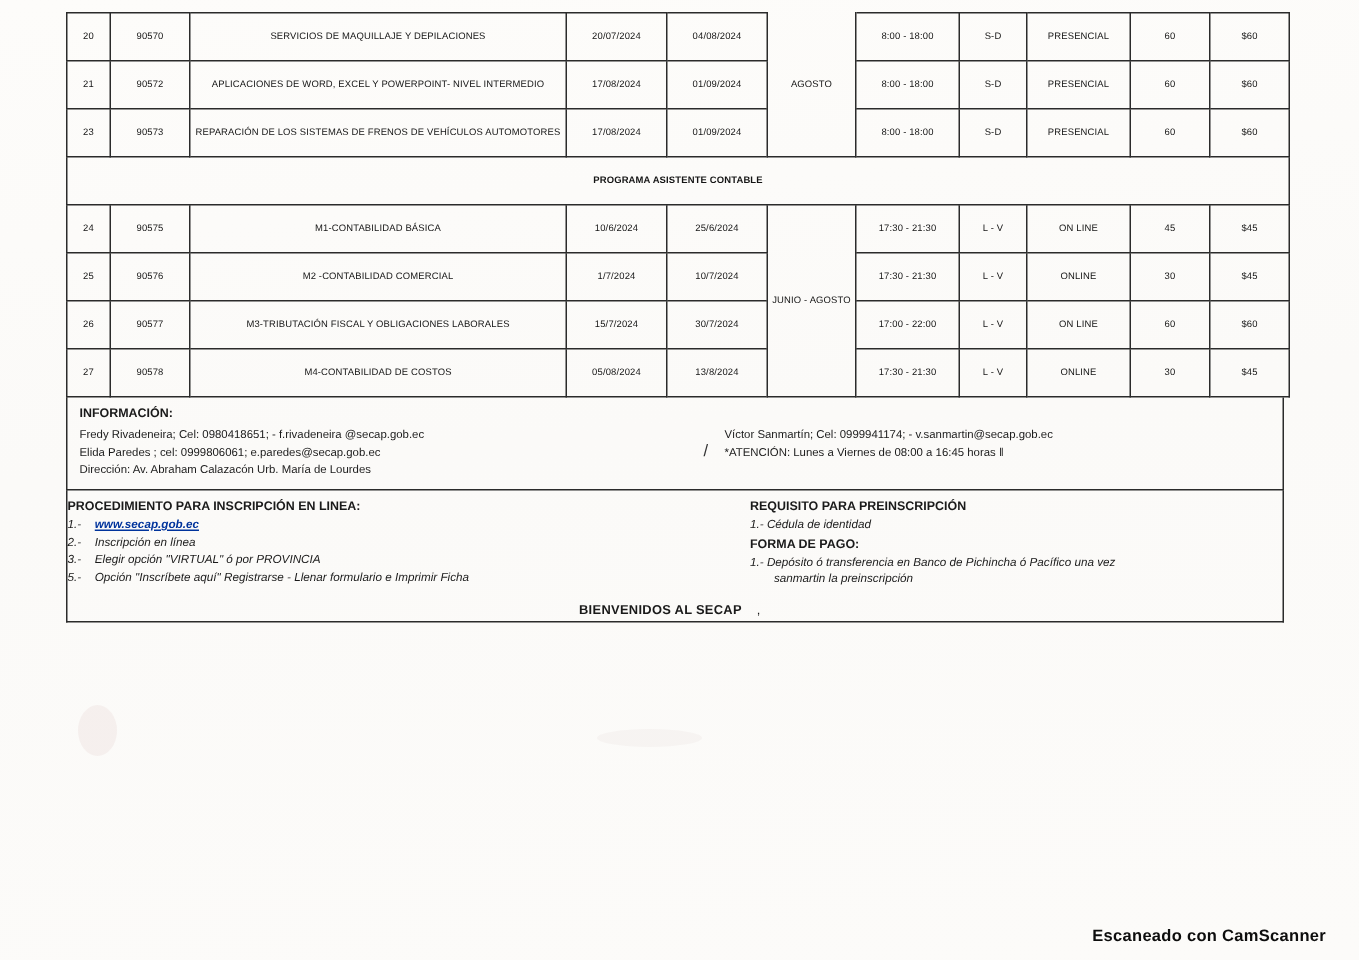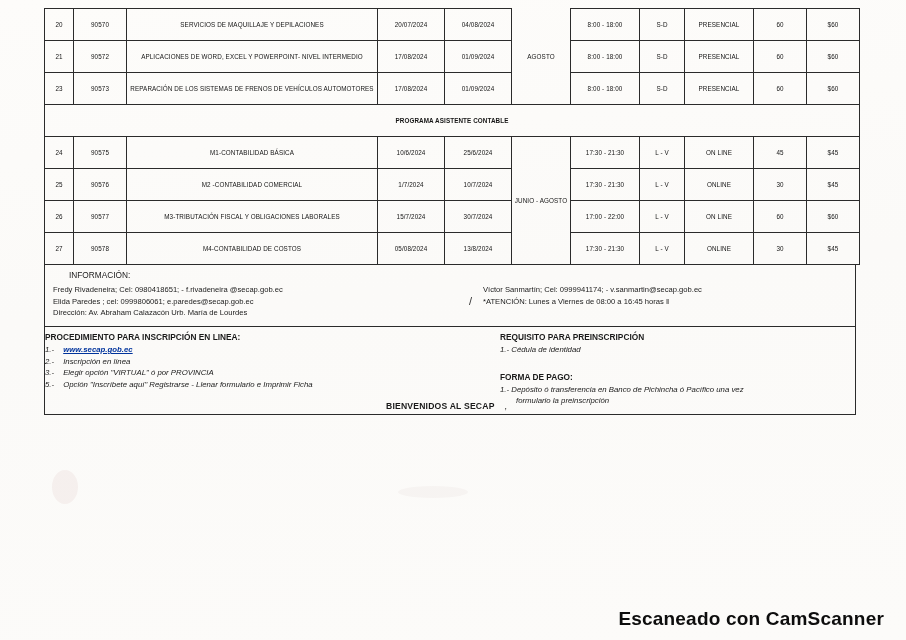--- a/index.html
+++ b/index.html
@@ -69,22 +69,22 @@
     border: 1px solid #2b2b2b;
     border-top: 0;
     width: 812px;
     box-sizing: border-box;
     padding: 5px 0 4px 0;
     position: relative;
     height: 62px;
   }
   .info-title {
     font-size: 8.3px;
-    font-weight: normal;
-    margin: 0 0 2px 24px;
+    font-weight: bold;
+    margin: 0 0 2px 8px;
   }
   .info-left {
     position: absolute;
     left: 8px;
     top: 19px;
     font-size: 7.6px;
     line-height: 11.5px;
   }
   .info-right {
     position: absolute;
@@ -157,21 +157,21 @@
   }
   .welcome .comma {
     font-weight: normal;
     margin-left: 10px;
   }
 
   .footer {
     position: absolute;
     right: 22px;
     bottom: 10px;
-    font-size: 19px;
+    font-size: 11px;
     font-weight: bold;
     color: #0d0d0d;
     letter-spacing: .2px;
   }
   
   .smudge {
     position: absolute;
     border-radius: 50%;
     pointer-events: none;
   }
@@ -318,24 +318,24 @@
           <span>Opción "Inscríbete aquí" Registrarse - Llenar formulario e Imprimir Ficha</span>
         </li>
       </ul>
     </div>
 
     <div class="proc-right">
       <div class="proc-title">REQUISITO PARA PREINSCRIPCIÓN</div>
       <ul class="proc-list">
         <li>1.- Cédula de identidad</li>
       </ul>
-      <div class="proc-title" style="margin-top:16px;">FORMA DE PAGO:</div>
+      <div class="proc-title" style="margin-top:1px;">FORMA DE PAGO:</div>
       <ul class="proc-list">
         <li>1.- Depósito ó transferencia en Banco de Pichincha ó Pacífico una vez</li>
-        <li style="padding-left:16px;">formulario la preinscripción</li>
+        <li style="padding-left:16px;">sanmartin la preinscripción</li>
       </ul>
     </div>
 
     <div class="welcome">
       <span>BIENVENIDOS AL SECAP</span><span class="comma">,</span>
     </div>
   </div>
 
 </div>
 

